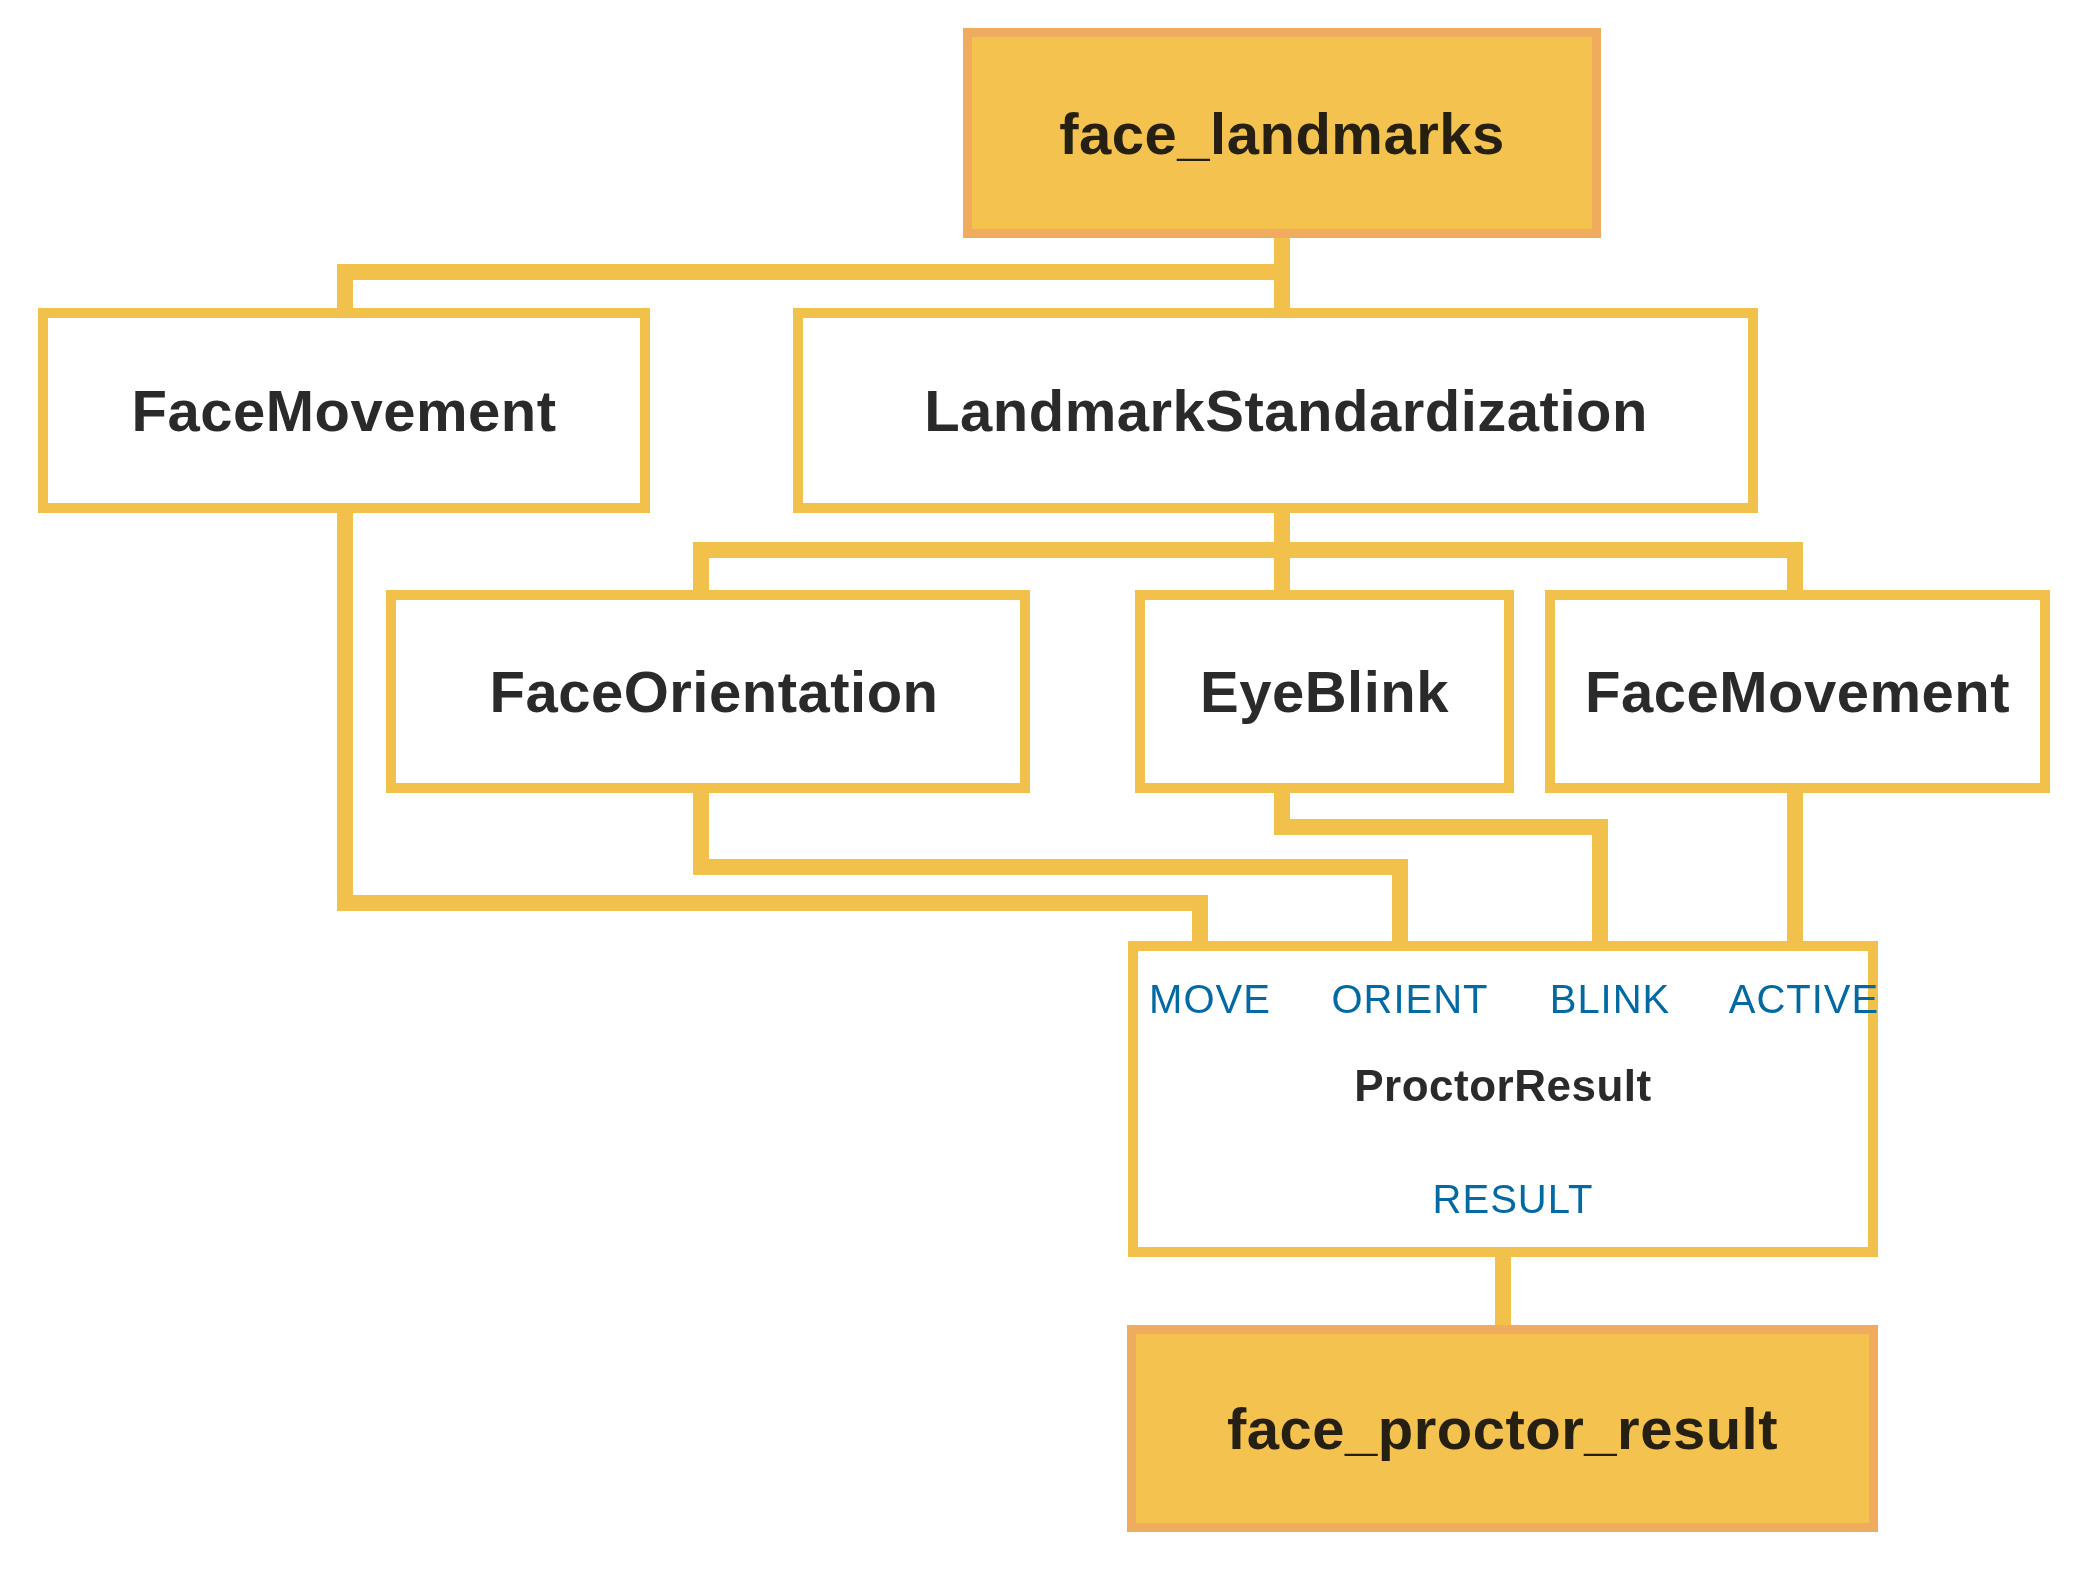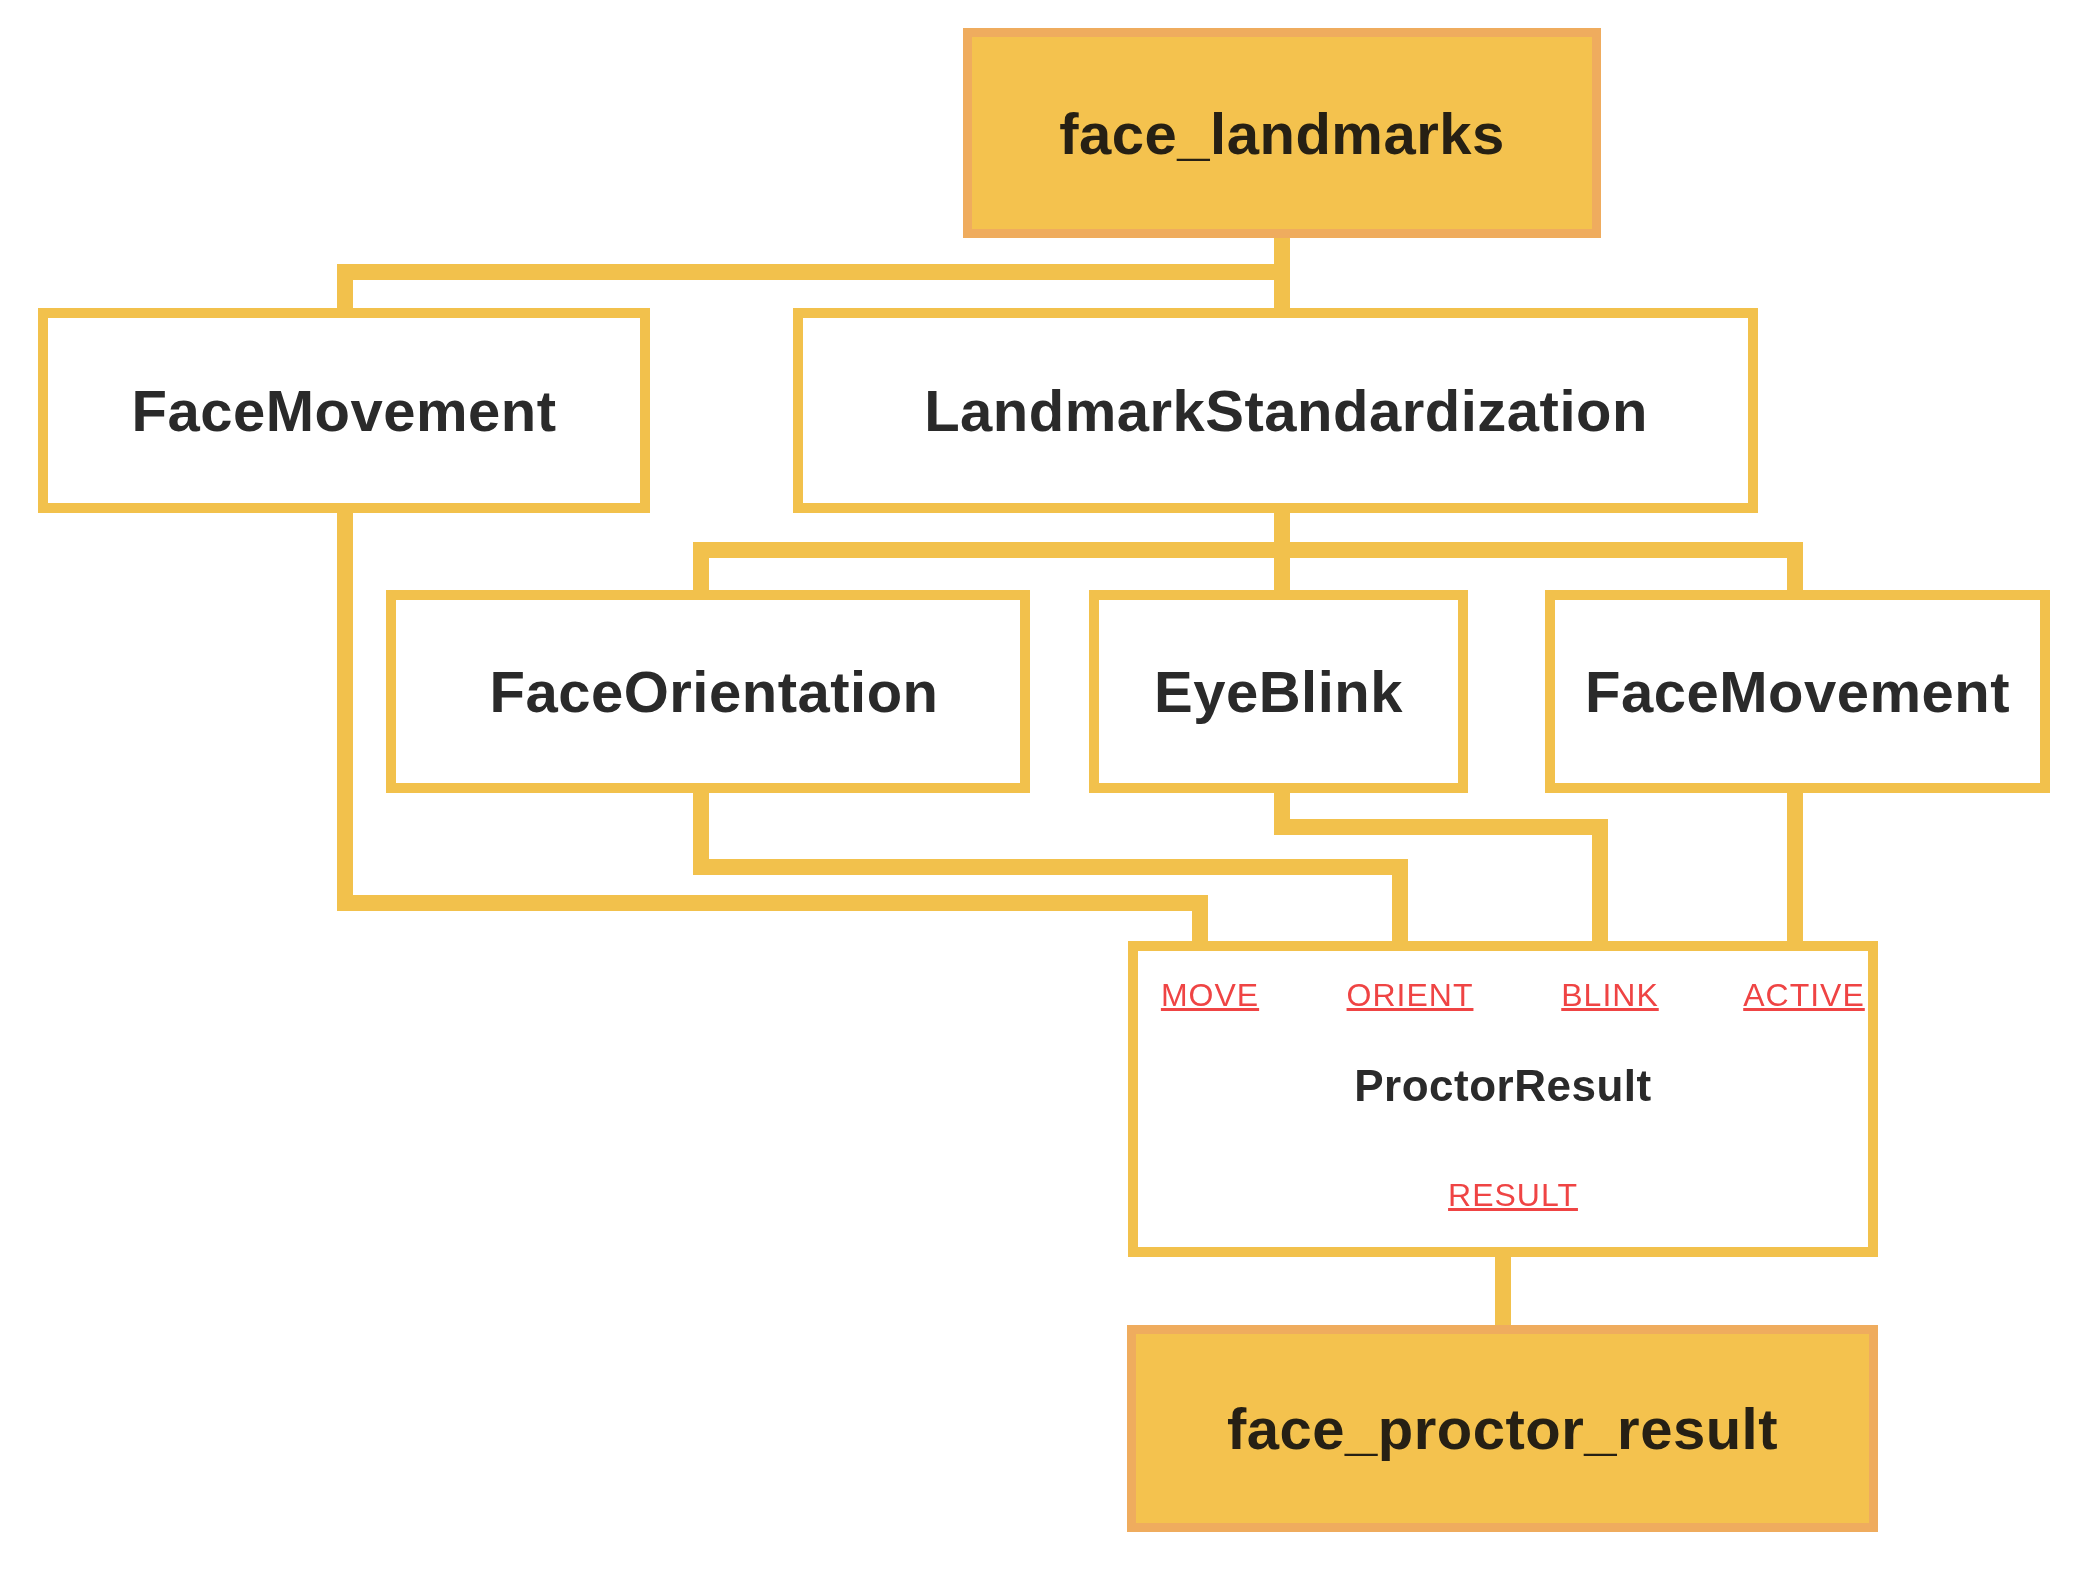--- a/index.html
+++ b/index.html
@@ -36,25 +36,24 @@
   .node.filled {
     background: var(--fill);
     border: 9px solid var(--fill-border);
     color: #262014;
   }
   
   .port {
     position: absolute;
     transform: translateX(-50%);
     font-weight: normal;
-    font-size: 32px;
-    color: #ef4444;
+    font-size: 40px;
+    color: #0369a1;
     letter-spacing: 1px;
     white-space: nowrap;
-    text-decoration: underline;
   }
   .big-label {
     position: absolute;
     left: 0; right: 0;
     text-align: center;
     font-weight: bold;
     font-size: 44px;
     color: var(--ink);
     white-space: nowrap;
   }
@@ -100,21 +99,21 @@
   </div>
 
   <div class="node" style="left:793px; top:308px; width:965px; height:205px;padding-left:21px;">
     <span>LandmarkStandardization</span>
   </div>
 
   <div class="node" style="left:386px; top:590px; width:644px; height:203px;padding-left:12px;">
     <span>FaceOrientation</span>
   </div>
 
-  <div class="node" style="left:1089px; top:590px; width:379px; height:203px;">
+  <div class="node" style="left:1135px; top:590px; width:379px; height:203px;">
     <span>EyeBlink</span>
   </div>
 
   <div class="node" style="left:1545px; top:590px; width:505px; height:203px;">
     <span>FaceMovement</span>
   </div>
 
   <div class="node" style="left:1128px; top:941px; width:750px; height:316px; justify-content:flex-start; align-items:flex-start;">
     <span class="port" style="left:72px;  top:26px;">MOVE</span>
     <span class="port" style="left:272px; top:26px;">ORIENT</span>

